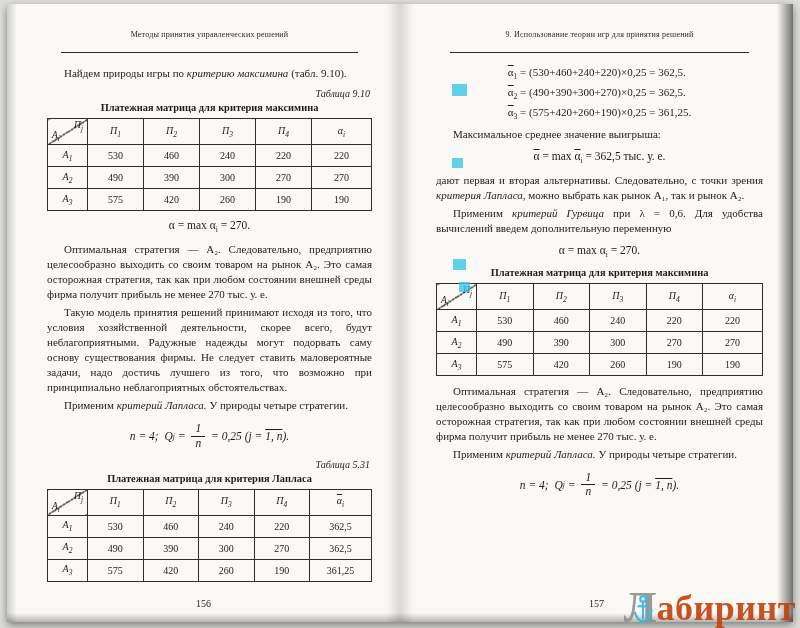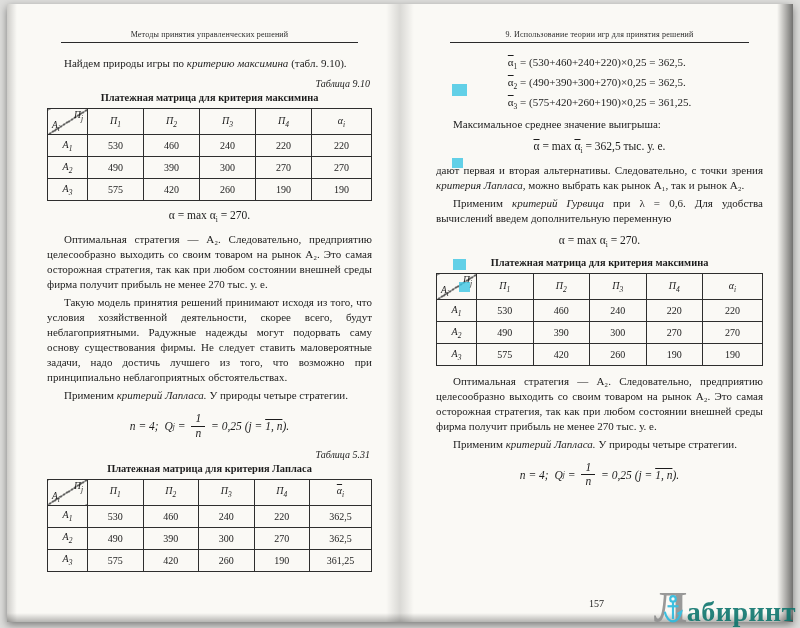--- a/index.html
+++ b/index.html
@@ -16,21 +16,21 @@
   .edge-left { position: absolute; left: 0; top: 0; width: 10px; height: 100%;
           background: linear-gradient(to left, rgba(0,0,0,0), rgba(0,0,0,0.18)); }
   .gutter { position: absolute; left: 50%; top: 0; width: 28px; height: 100%; transform: translateX(-50%);
           background: linear-gradient(to right, rgba(0,0,0,0), rgba(0,0,0,0.13) 50%, rgba(0,0,0,0)); }
 
   .page { position: absolute; top: 0; height: 100%; width: 50%; color: #1c1c1c; }
   .page-left  { left: 0;   padding: 26px 28px 30px 40px; }
   .page-right { left: 50%; padding: 26px 30px 30px 36px; }
 
   .running-head { font-size: 8px; text-align: center; color: #2a2a2a;
-          border-bottom: 1px solid #2a2a2a; padding-bottom: 3px; margin: 0 14px 13px 14px;
+          border-bottom: 1px solid #2a2a2a; padding-bottom: 13px; margin: 0 14px 13px 14px;
           letter-spacing: 0.2px; }
 
   .para { font-size: 11px; line-height: 15px; text-align: justify; margin: 3px 0; }
   .indent { text-indent: 17px; }
   .em { font-style: italic; }
 
   .tbl-caption { font-style: italic; font-size: 10px; text-align: right; margin: 7px 2px 3px 0; }
   .tbl-title { font-weight: bold; font-size: 10.4px; text-align: center; margin: 0 0 5px 0; }
 
   table.matrix { border-collapse: collapse; width: 100%; table-layout: fixed; }
@@ -56,21 +56,21 @@
   .frac .num { border-bottom: 1px solid #1c1c1c; padding: 0 4px; line-height: 1.15; }
   .frac .den { line-height: 1.15; }
 
   .page-num { position: absolute; bottom: 13px; left: 0; width: 100%; text-align: center; font-size: 10px; }
 
   .artifact { position: absolute; background: #3cc5e4; opacity: 0.8; }
 
   .watermark { position: absolute; right: 4px; bottom: 2px; display: flex; align-items: flex-end; opacity: 0.9; }
   .wm-initial { font-size: 44px; line-height: 0.85; font-weight: bold; color: #8f8f8f; position: relative; }
   .wm-anchor { position: absolute; left: 8px; bottom: -2px; }
-  .wm-rest { font-size: 28px; font-weight: bold; color: #0f766e; letter-spacing: 0.5px; line-height: 1; }
+  .wm-rest { font-size: 36px; font-weight: bold; color: #c2410c; letter-spacing: 0.5px; line-height: 1; }
 </style>
 </head>
 <body>
 
 <div class="scene">
   <div class="book">
 
     <div class="page page-left">
       <div class="running-head">Методы принятия управленческих решений</div>
 
@@ -177,20 +177,21 @@
           <td class="rl"><span>А</span><sub>3</sub></td>
           <td>575</td>
           <td>420</td>
           <td>260</td>
           <td>190</td>
           <td>361,25</td>
         </tr>
         </tbody>
       </table>
 
+      <div class="page-num">156</div>
     </div>
 
     <div class="page page-right">
       <div class="running-head">9. Использование теории игр для принятия решений</div>
 
       <div class="formula-lines">
         <div class="fline"><span class="ol">α</span><sub>1</sub><span> = (530+460+240+220)×0,25 = 362,5.</span></div>
         <div class="fline"><span class="ol">α</span><sub>2</sub><span> = (490+390+300+270)×0,25 = 362,5.</span></div>
         <div class="fline"><span class="ol">α</span><sub>3</sub><span> = (575+420+260+190)×0,25 = 361,25.</span></div>
       </div>

